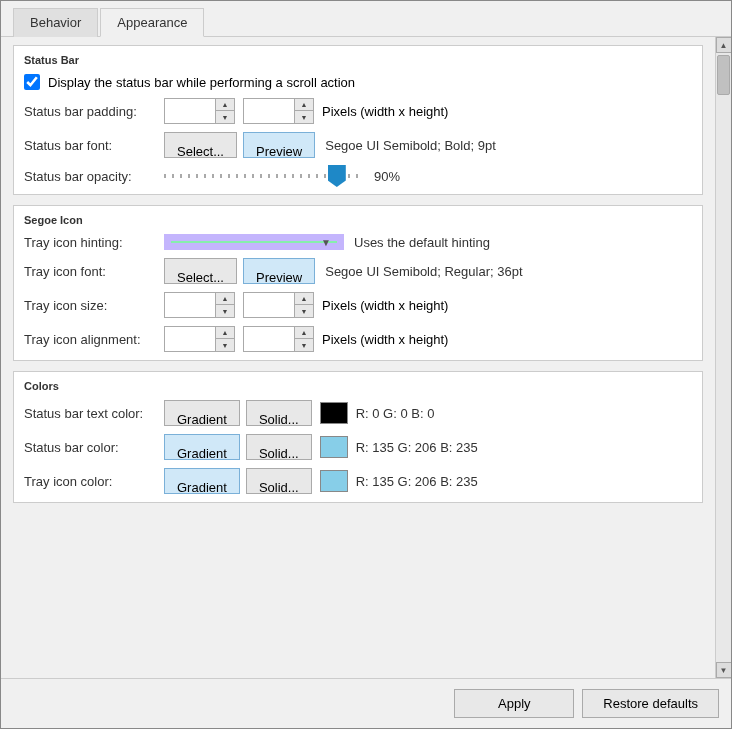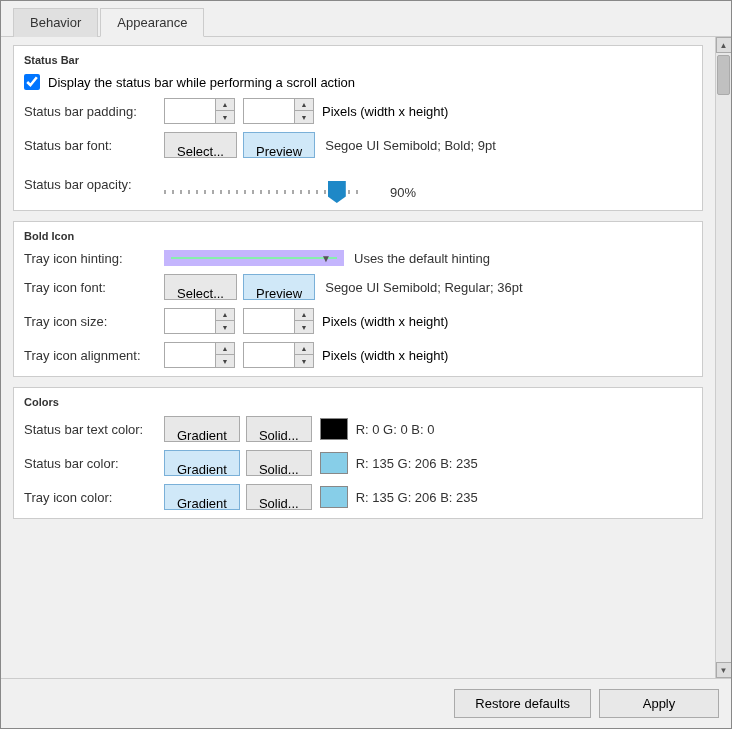--- a/index.html
+++ b/index.html
@@ -228,22 +228,21 @@
 
     .font-info {
       margin-left: 10px;
       color: #333;
       font-size: 13px;
     }
 
     .slider-container {
       display: flex;
       align-items: center;
-      gap: 26px;
-      margin-top: 16px;
+      gap: 10px;
     }
 
     .slider-track {
       position: relative;
       width: 200px;
       height: 20px;
       display: flex;
       align-items: center;
     }
 
@@ -404,21 +403,21 @@
               <div class="slider-dots-track">
                 <div class="slider-thumb" style="left: 163.8px; position: absolute; top: 50%; transform: translateY(-50%);"></div>
               </div>
             </div>
             <span class="percent-label">90%</span>
           </div>
         </div>
       </div>
 
       <div class="section-group">
-        <div class="section-title">Bold Icon</div>
+        <div class="section-title">Segoe Icon</div>
 
 
         <div class="row">
           <span class="row-label">Tray icon hinting:</span>
           <div class="dropdown">
             <select>
               <option>System Default</option>
               <option>None</option>
               <option>Slight</option>
               <option>Medium</option>
@@ -520,16 +519,16 @@
     <div class="scrollbar-track">
       <div class="scrollbar-up">▲</div>
       <div class="scrollbar-thumb-area">
         <div class="scrollbar-thumb"></div>
       </div>
       <div class="scrollbar-down">▼</div>
     </div>
   </div>
 
   <div class="footer">
+    <button class="footer-btn">Apply</button>
     <button class="footer-btn">Restore defaults</button>
-    <button class="footer-btn">Apply</button>
   </div>
 </div>
 
 </body></html>

